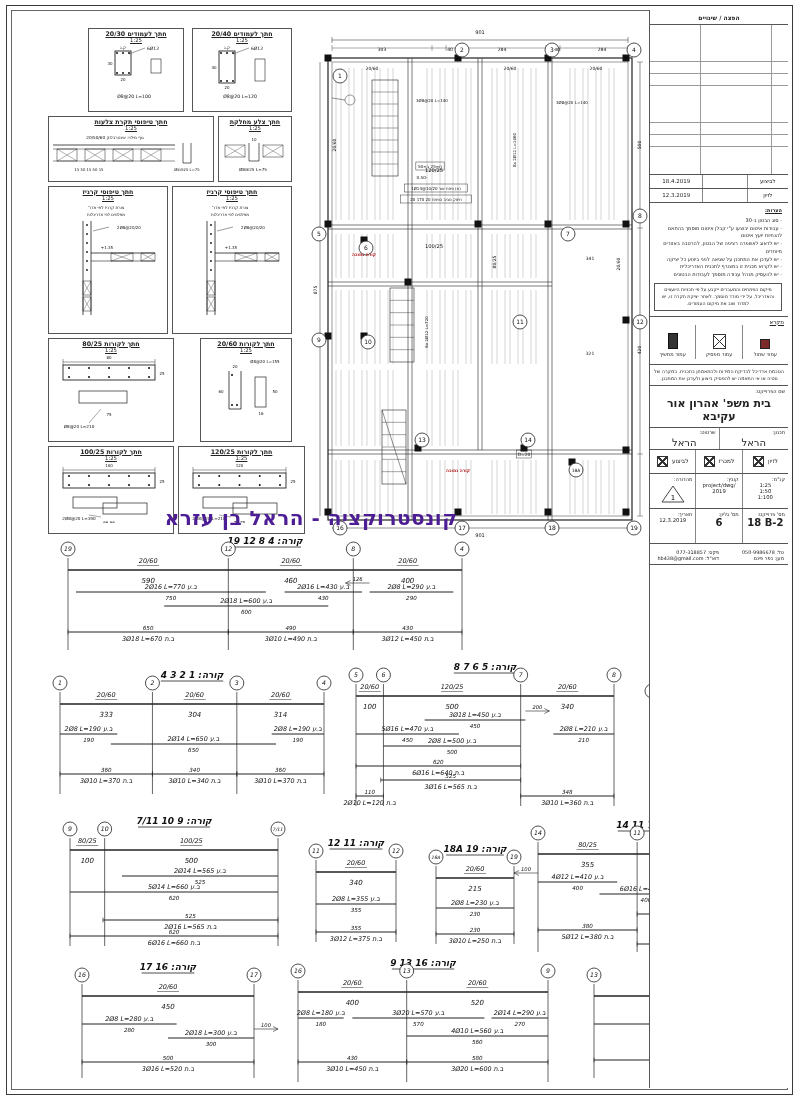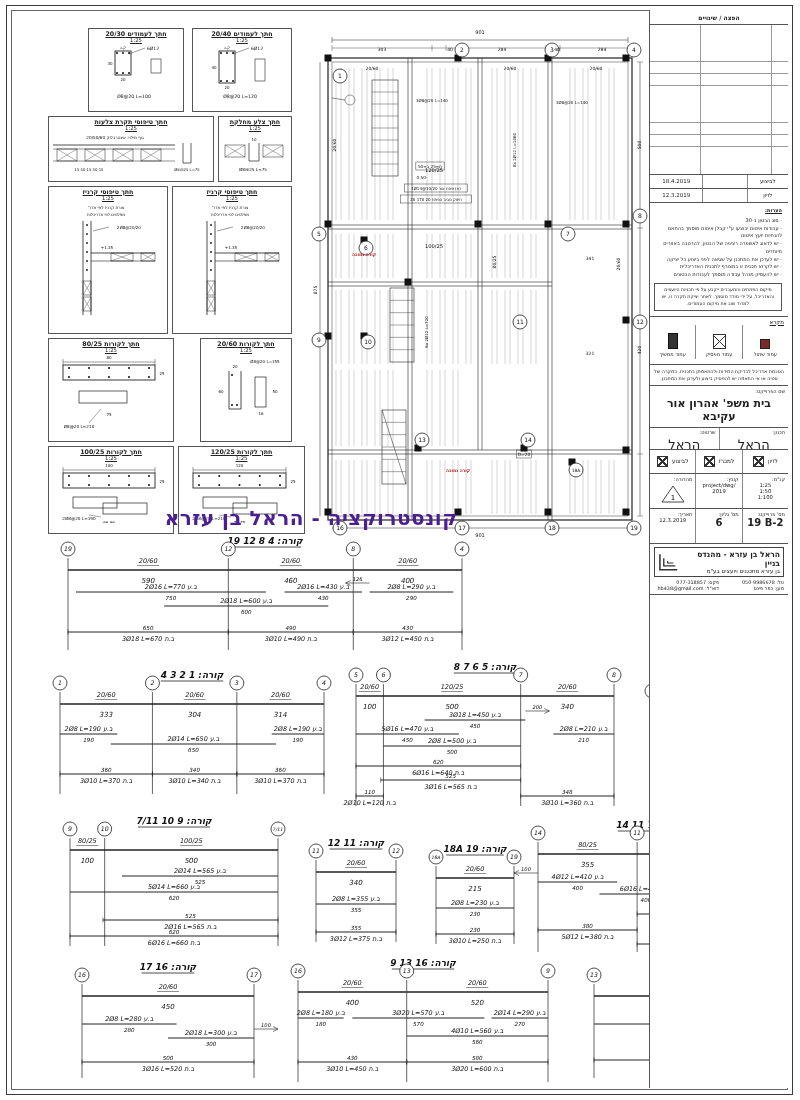--- a/index.html
+++ b/index.html
@@ -35,21 +35,21 @@
     background:linear-gradient(45deg,transparent 46%,#333 46%,#333 54%,transparent 54%),
                linear-gradient(-45deg,transparent 46%,#333 46%,#333 54%,transparent 54%);}
   .sym-cont{width:8px;height:14px;background:#333;border:1px solid #111;}
   .tb-approve{font-size:4.8px;text-align:center;padding:3px 4px;line-height:1.5;}
   .tb-name{padding:2px 3px 4px 3px;}
   .tb-lbl{font-size:5px;}
   .tb-big{font-size:11px;font-weight:bold;text-align:center;margin-top:3px;}
   .tb-roles{display:flex;height:22px;}
   .tb-roles .cell{flex:1;border-left:0.6px solid #888;padding:1px 3px;}
   .tb-roles .cell:last-child{border-left:none;}
-  .tb-roles .val{font-size:13px;text-align:center;margin-top:2px;}
+  .tb-roles .val{font-size:10px;text-align:center;margin-top:2px;}
   .tb-checks{display:flex;height:24px;}
   .chk{flex:1;display:flex;align-items:center;justify-content:center;gap:4px;font-size:5.8px;border-left:0.6px solid #888;}
   .chk:last-child{border-left:none;}
   .xbox{width:9px;height:9px;border:1px solid #333;flex:0 0 auto;
     background:linear-gradient(45deg,transparent 44%,#333 44%,#333 56%,transparent 56%),
                linear-gradient(-45deg,transparent 44%,#333 44%,#333 56%,transparent 56%);}
   .tb-meta{display:flex;}
   .tb-meta .cell{flex:1;border-left:0.6px solid #888;padding:2px 3px;min-height:34px;box-sizing:border-box;}
   .tb-meta .cell:last-child{border-left:none;}
   .m-val{font-size:5.3px;direction:ltr;text-align:center;}
@@ -1078,43 +1078,32 @@
       <div class="tb-lbl">מהדורה:</div>
       <svg width="26" height="20" viewBox="0 0 26 20" style="display:block;margin:2px auto 0">
         <polygon points="13,2 24,18 2,18" fill="none" stroke="#333" stroke-width="0.9"></polygon>
         <text x="13" y="15.5" font-size="7" text-anchor="middle">1</text>
       </svg>
     </div>
   </div>
   <div class="tb-sec tb-meta">
     <div class="cell">
       <div class="tb-lbl">מס' פרוייקט:</div>
-      <div class="m-big">19 B-2</div>
+      <div class="m-big">18 B-2</div>
     </div>
     <div class="cell">
       <div class="tb-lbl">מס' גליון:</div>
       <div class="m-big">6</div>
     </div>
     <div class="cell">
       <div class="tb-lbl">תאריך:</div>
       <div class="m-val">12.3.2019</div>
     </div>
   </div>
   <div class="tb-sec tb-firm">
-    <div class="firm-top">
-      <div>
-        <div class="firm-name">הראל בן עזרא - מהנדס בניין</div>
-        <div class="firm-sub">בן עזרא מתכננים ויועצים בע"מ</div>
-      </div>
-      <svg width="22" height="20" viewBox="0 0 22 20">
-        <polyline points="2,2 2,18 20,18" fill="none" stroke="#333" stroke-width="1.6"></polyline>
-        <polyline points="6,6 6,14 18,14" fill="none" stroke="#333" stroke-width="1.4"></polyline>
-        <polyline points="10,9 10,11 16,11" fill="none" stroke="#333" stroke-width="1.2"></polyline>
-      </svg>
-    </div>
     <div class="firm-contacts">
       <div><span>טל:</span> <span style="direction:ltr;unicode-bidi:embed">050-9986678</span></div>
       <div><span>פקס:</span> <span style="direction:ltr;unicode-bidi:embed">077-318857</span></div>
       <div><span>מען:</span> <span>כפר פינס</span></div>
       <div><span>דוא"ל:</span> <span style="direction:ltr;unicode-bidi:embed">hb438@gmail.com</span></div>
     </div>
   </div>
 </div>
 
 </body></html>

